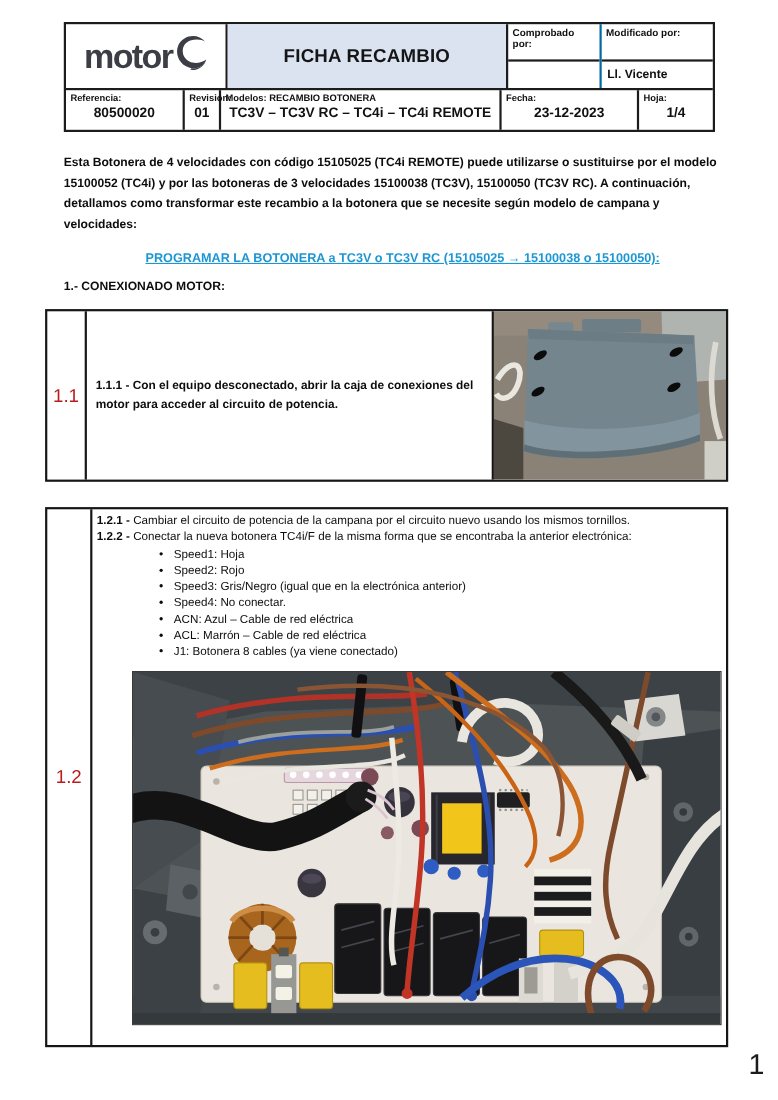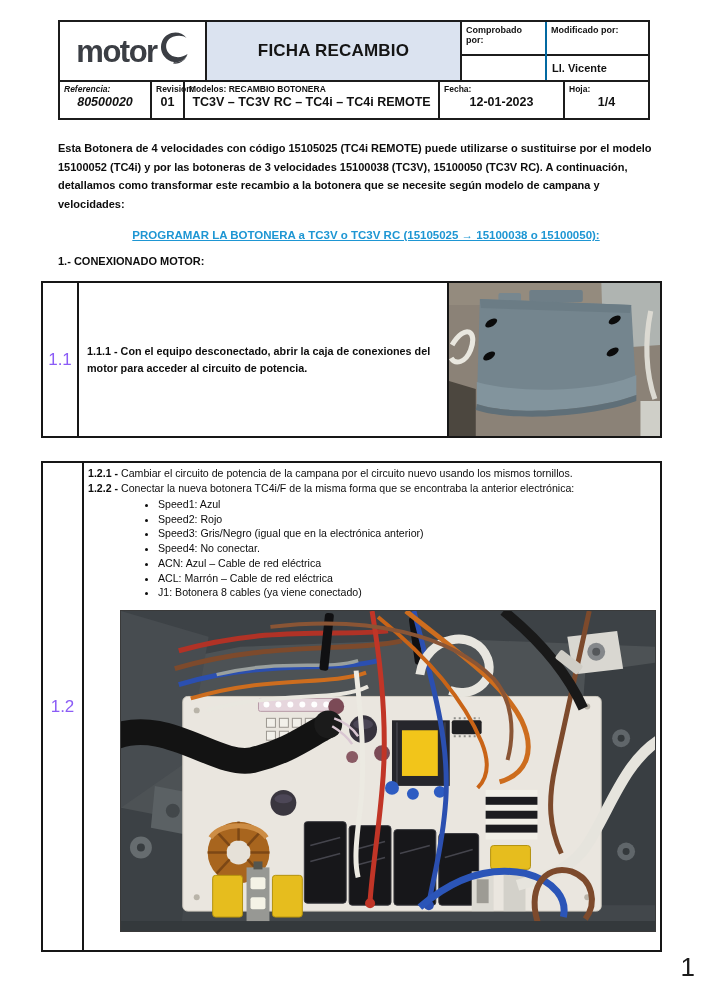--- a/index.html
+++ b/index.html
@@ -29,21 +29,21 @@
   .appr-col { display: flex; flex-direction: column; border-right: 2px solid #0369a1; }
   .appr-col.last { border-right: none; flex: 1; }
   .appr-col.first { width: 85px; }
   .appr-label { height: 34px; border-bottom: 2px solid #1c1c1c; padding: 3px 4px; font-size: 9px; font-weight: bold; }
   .appr-value { flex: 1; padding: 2px 5px; font-size: 11px; font-weight: bold; display: flex; align-items: center; }
   .hdr-bottom { display: flex; height: 36px; }
   .fcell { border-right: 2px solid #1c1c1c; position: relative; padding: 2px 4px; }
   .fcell:last-child { border-right: none; }
   .fcell .flabel { font-size: 8.5px; font-weight: bold; display: block; }
   .fcell .fvalue { display: block; text-align: center; font-size: 12.5px; font-weight: bold; margin-top: 1px; }
-  .fcell-ref { width: 92px; font-style: italic; } .fcell-rev { width: 33px; } .fcell-mod { width: 255px; }
+  .fcell-ref { width: 108px; } .fcell-rev { width: 33px; } .fcell-mod { width: 255px; }
   .fcell-fec { width: 125px; } .fcell-hoj { flex: 1; }
   .mod-line1 { font-size: 8.5px; font-weight: bold; }
   .mod-line2 { text-align: center; font-size: 12.5px; font-weight: bold; margin-top: 1px; }
   
   .intro {
     position: absolute; left: 58px; top: 139px; width: 596px;
     font-size: 11px; font-weight: bold; line-height: 18.5px; color: #0d0d0d;
   }
   .prog-heading {
     position: absolute; left: 68px; top: 229px; width: 596px;
@@ -51,21 +51,21 @@
     color: #1e96d3; text-decoration: underline;
   }
   .sec-heading {
     position: absolute; left: 58px; top: 255px;
     font-size: 11px; font-weight: bold; color: #0d0d0d;
   }
   
   .box { position: absolute; left: 41px; width: 621px; border: 2px solid #161616; display: flex; background: #fff; }
   .box-11 { top: 281px; height: 157px; }
   .box-12 { top: 461px; height: 491px; }
-  .row-label { display: flex; align-items: center; justify-content: center; border-right: 2px solid #161616; font-size: 17px; color: #8b5cf6; }
+  .row-label { display: flex; align-items: center; justify-content: center; border-right: 2px solid #161616; font-size: 17px; color: #b91c1c; }
   .box-11 .row-label { width: 36px; }
   .box-12 .row-label { width: 42px; }
   .b11-text { width: 370px; border-right: 2px solid #161616; display: flex; align-items: center; padding: 0 10px 0 8px; }
   .b11-text p { font-size: 10.8px; font-weight: bold; line-height: 17px; }
   .b11-photo { flex: 1; }
   .b11-photo svg { display: block; width: 100%; height: 100%; }
   .b12-content { flex: 1; padding: 3px 4px 0 4px; }
   .step { font-size: 10.6px; line-height: 15px; color: #0d0d0d; }
   .step b { margin-right: 3px; }
   .bullets { margin: 1px 0 1px 0; padding-left: 70px; }
@@ -116,21 +116,21 @@
       </div>
       <div class="fcell fcell-mod">
         <div class="mod-line1">
           <span>Modelos:</span>
           <span>RECAMBIO BOTONERA</span>
         </div>
         <div class="mod-line2">TC3V – TC3V RC – TC4i – TC4i REMOTE</div>
       </div>
       <div class="fcell fcell-fec">
         <span class="flabel">Fecha:</span>
-        <span class="fvalue">12-01-2023</span>
+        <span class="fvalue">23-12-2023</span>
       </div>
       <div class="fcell fcell-hoj">
         <span class="flabel">Hoja:</span>
         <span class="fvalue">1/4</span>
       </div>
     </div>
   </div>
 
   <p class="intro">Esta Botonera de 4 velocidades con código 15105025 (TC4i REMOTE) puede utilizarse o sustituirse por el modelo 15100052 (TC4i) y por las botoneras de 3 velocidades 15100038 (TC3V), 15100050 (TC3V RC). A continuación, detallamos como transformar este recambio a la botonera que se necesite según modelo de campana y velocidades:</p>
   <div class="prog-heading">PROGRAMAR LA BOTONERA a TC3V o TC3V RC (15105025 → 15100038 o 15100050):</div>
@@ -163,21 +163,21 @@
       </svg>
     </div>
   </div>
 
   <div class="box box-12">
     <div class="row-label">1.2</div>
     <div class="b12-content">
       <div class="step"><b>1.2.1 -</b><span>Cambiar el circuito de potencia de la campana por el circuito nuevo usando los mismos tornillos.</span></div>
       <div class="step"><b>1.2.2 -</b><span>Conectar la nueva botonera TC4i/F de la misma forma que se encontraba la anterior electrónica:</span></div>
       <ul class="bullets">
-        <li>Speed1: Azul</li>
+        <li>Speed1: Hoja</li>
         <li>Speed2: Rojo</li>
         <li>Speed3: Gris/Negro (igual que en la electrónica anterior)</li>
         <li>Speed4: No conectar.</li>
         <li>ACN: Azul – Cable de red eléctrica</li>
         <li>ACL: Marrón – Cable de red eléctrica</li>
         <li>J1: Botonera 8 cables (ya viene conectado)</li>
       </ul>
 
       <div class="b12-photo">
         <svg viewBox="0 0 536 322" preserveAspectRatio="none">

